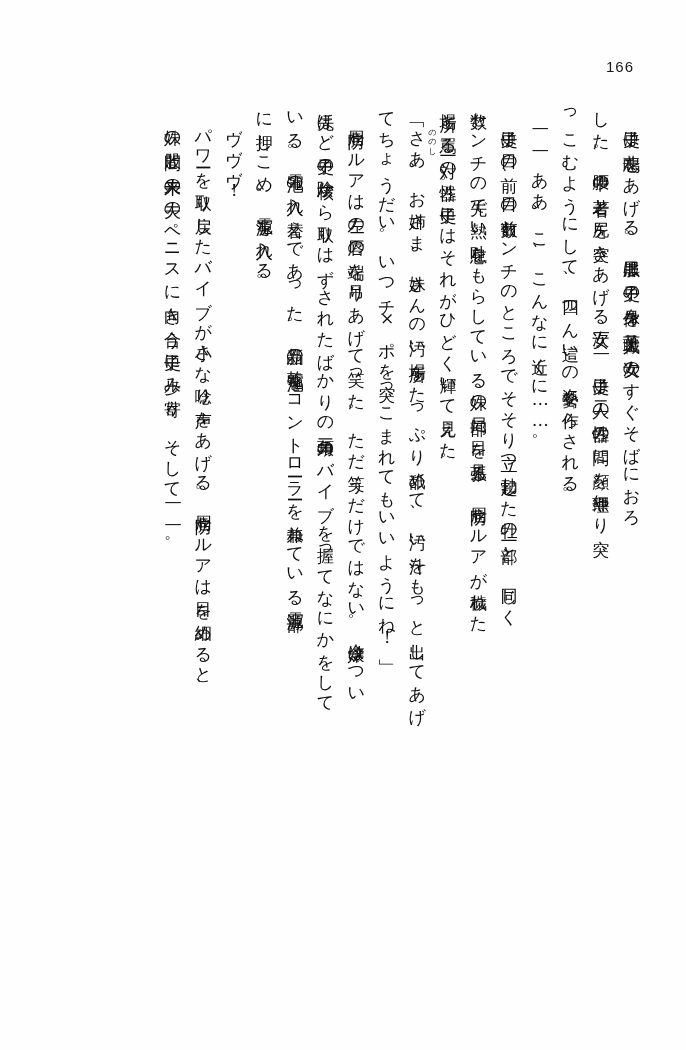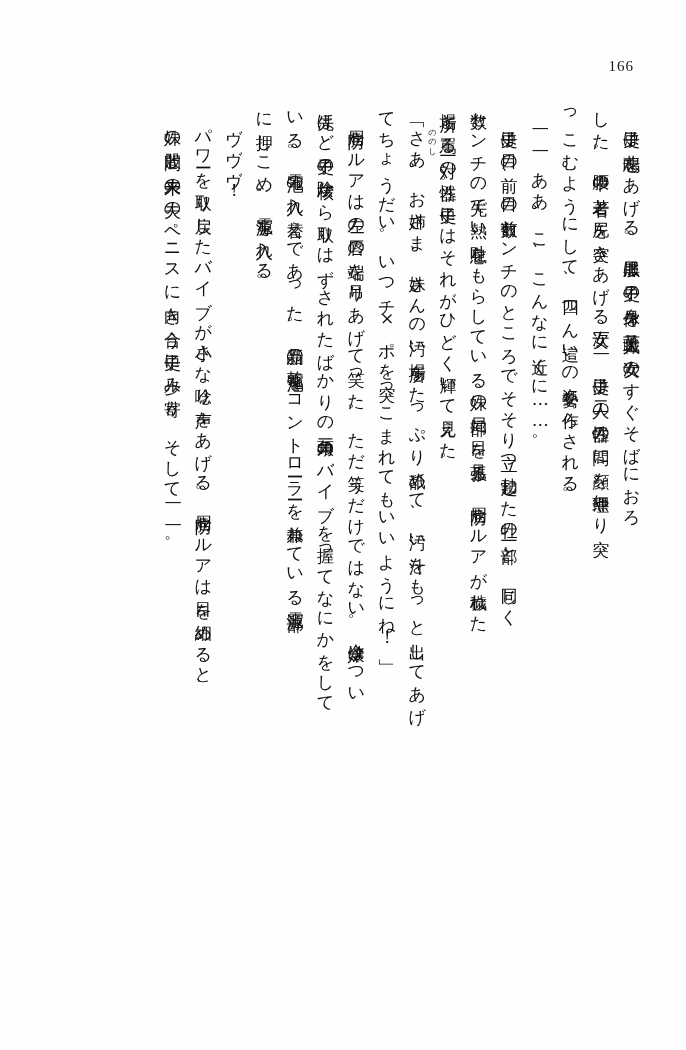--- a/index.html
+++ b/index.html
@@ -19,21 +19,21 @@
     width: 686px;
     height: 1050px;
     background: #fefefe;
   }
   .page-number {
     position: absolute;
     top: 58px;
     right: 52px;
     font-size: 15px;
     letter-spacing: 1px;
-    font-family: Liberation Serif, serif;
+    font-family: Liberation Sans, sans-serif;
     color: #1a1a1a;
   }
   .text-block {
     position: absolute;
     top: 100px;
     right: 46px;
     bottom: 52px;
     left: 44px;
     display: flex;
     flex-direction: row-reverse;

